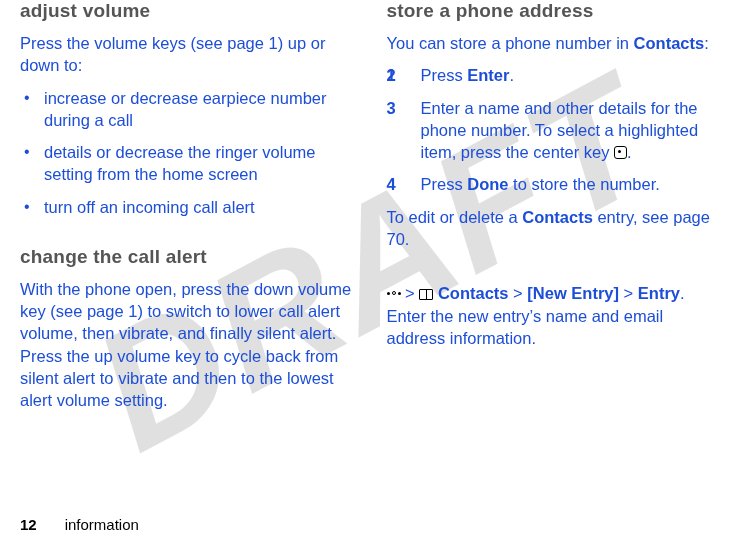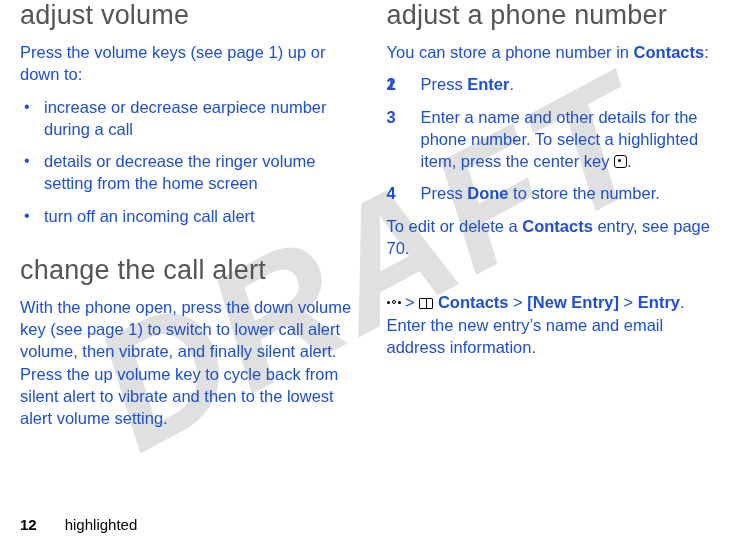--- a/index.html
+++ b/index.html
@@ -32,22 +32,22 @@
     display: flex;
     padding: 0 20px 0 20px;
     gap: 28px;
   }
   .col {
     flex: 1;
     min-width: 0;
   }
   h2 {
     font-family: Arial, Helvetica, sans-serif;
-    font-weight: 400;
-    font-size: 27px;
+    font-weight: 700;
+    font-size: 19px;
     color: #555;
     margin-bottom: 10px;
     letter-spacing: 0.2px;
   }
   .h2-second { margin-top: 28px; }
   p, li {
     font-size: 16.5px;
     line-height: 1.35;
     color: #1d4ed8;
   }
@@ -172,21 +172,21 @@
     <ul>
       <li>increase or decrease earpiece number during a call</li>
       <li>details or decrease the ringer volume setting from the home screen</li>
       <li>turn off an incoming call alert</li>
     </ul>
     <h2 class="h2-second">change the call alert</h2>
     <p>With the phone open, press the down volume key (see page 1) to switch to lower call alert volume, then vibrate, and finally silent alert. Press the up volume key to cycle back from silent alert to vibrate and then to the lowest alert volume setting.</p>
   </div>
 
   <div class="col">
-    <h2>adjust a phone number</h2>
+    <h2>store a phone address</h2>
     <p>
       <span>You can store a phone number in </span><span class="bold-narrow">Contacts</span><span>:</span>
     </p>
     <ol>
       <li>
         <span class="num">1</span>
       </li>
       <li>
         <span class="num">2</span>
         <span>Press </span><span class="bold-narrow">Enter</span><span>.</span>
@@ -205,14 +205,14 @@
     </p>
     <p>
       <br>
       <span class="key key-dots"><span class="key-dots-mid"></span></span><span> &gt; </span><span class="key key-book"></span> <span class="bold-narrow">Contacts</span><span> &gt; </span><span class="bold-narrow">[New Entry]</span><span> &gt; </span><span class="bold-narrow">Entry</span><span>. Enter the new entry’s name and email address information.</span>
     </p>
   </div>
 
 </div>
 
 <div class="footer">
-  <span class="pg">12</span><span>highlighted</span>
+  <span class="pg">12</span><span>information</span>
 </div>
 
 </body></html>

